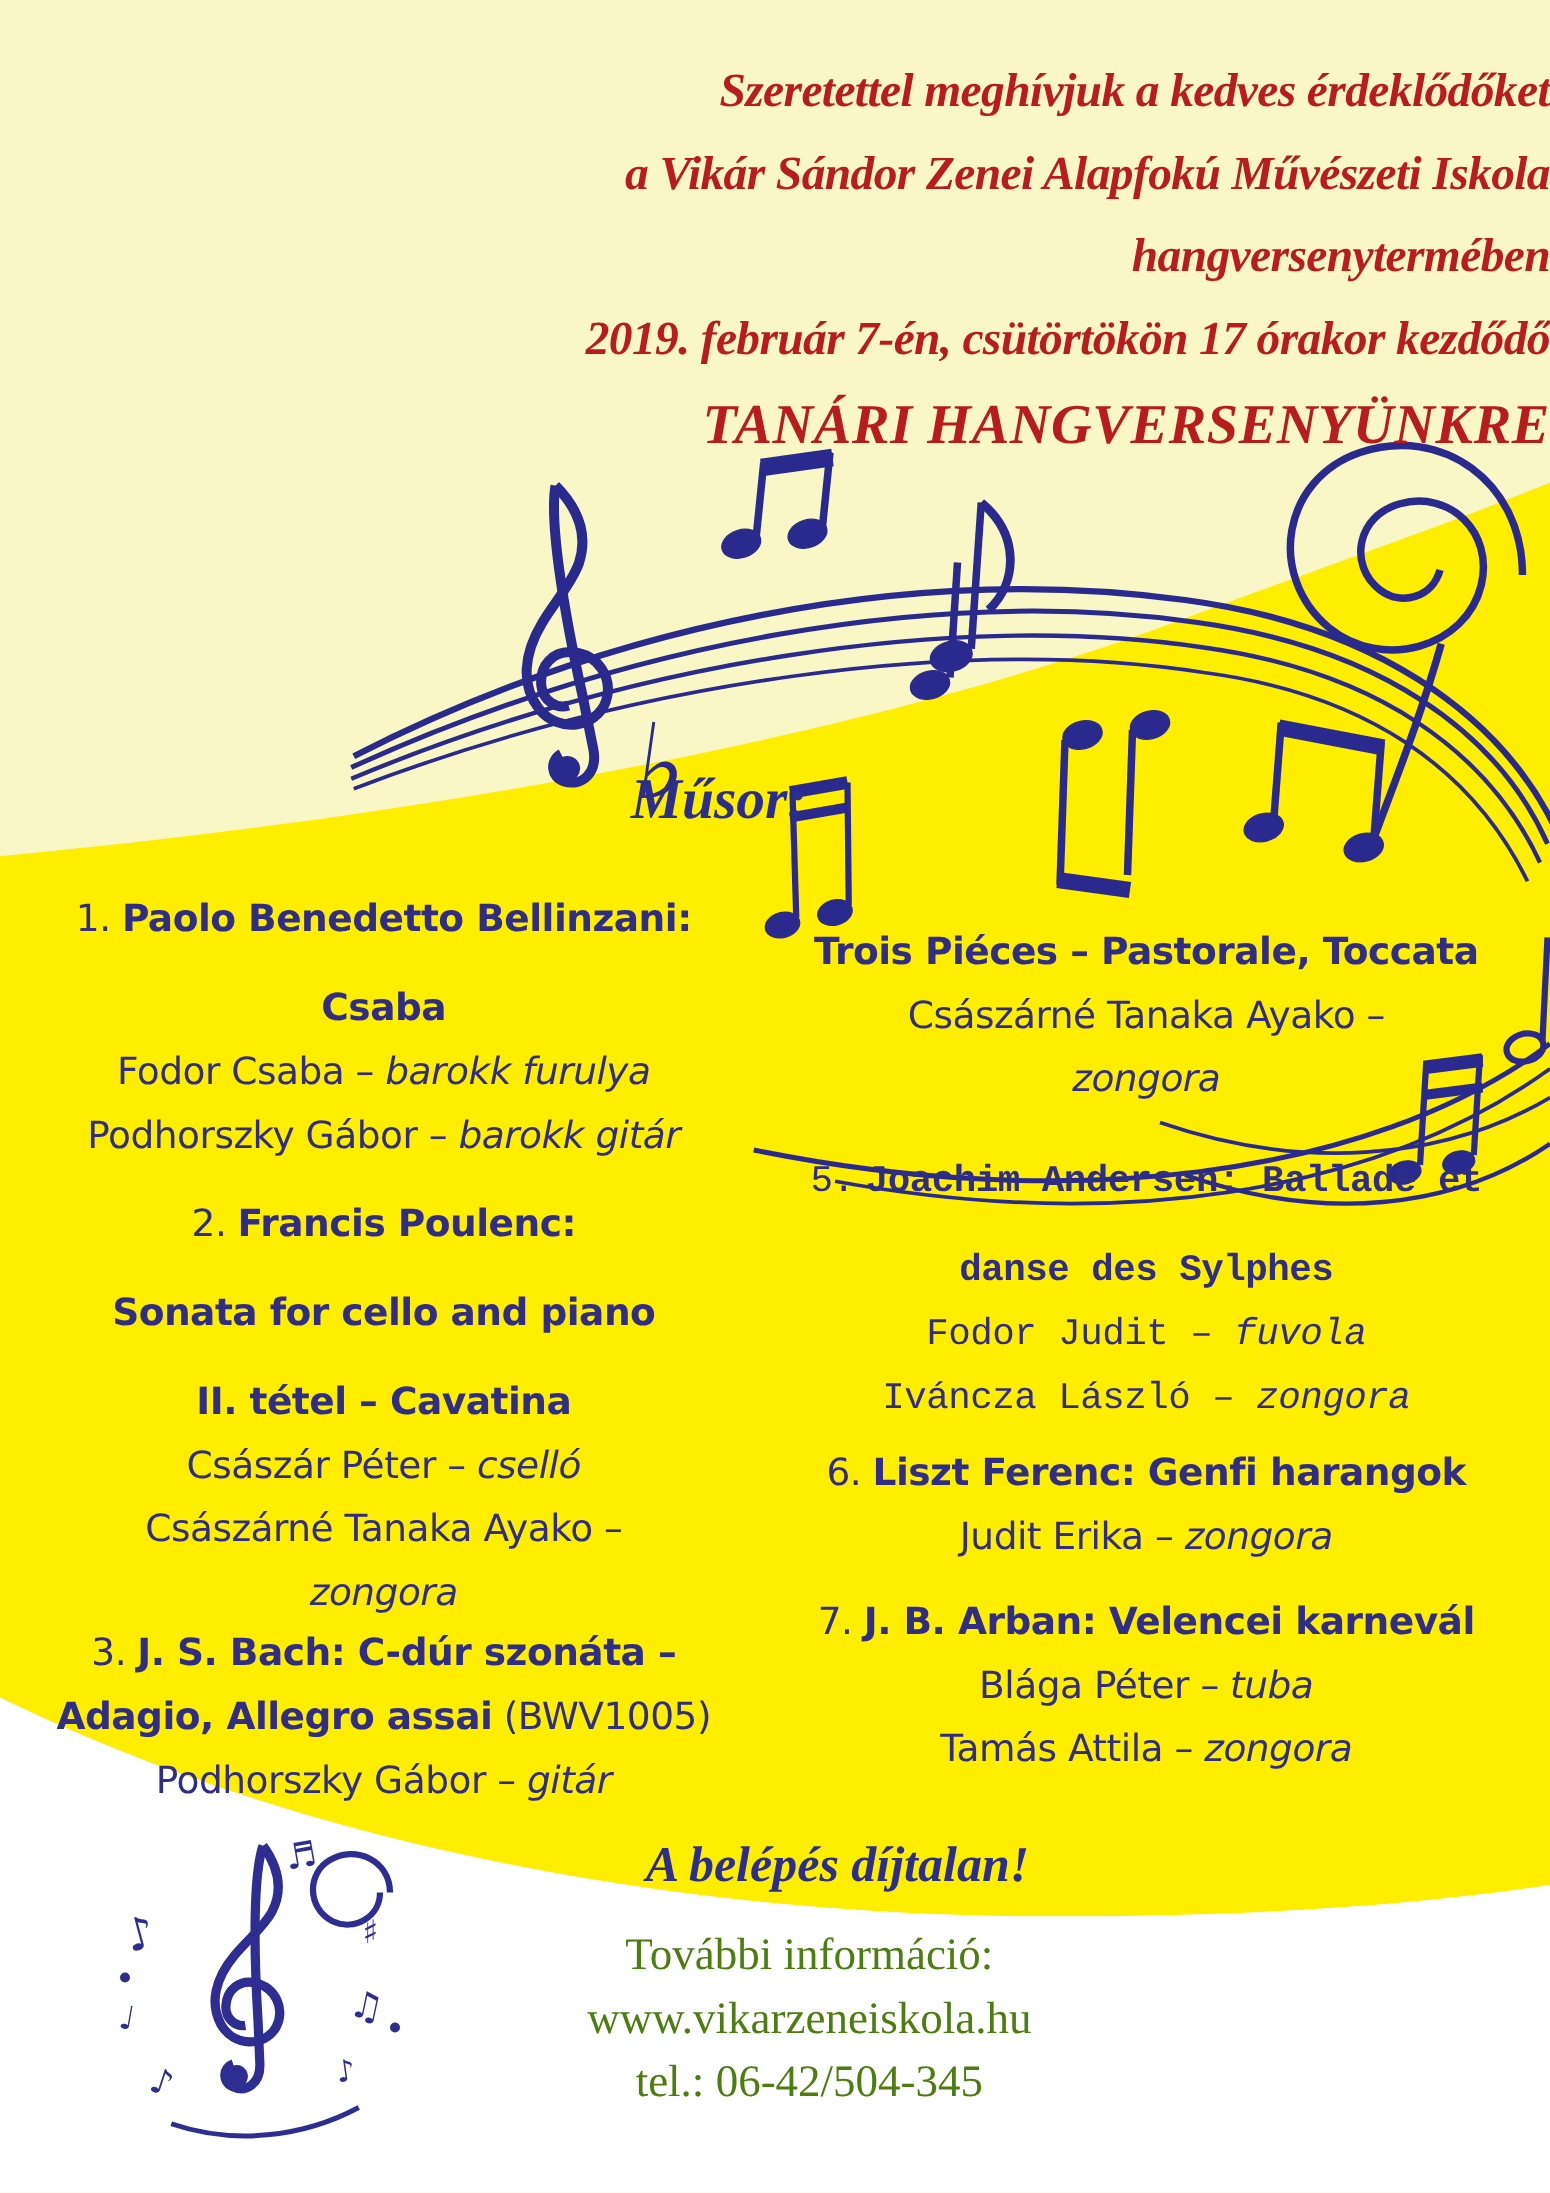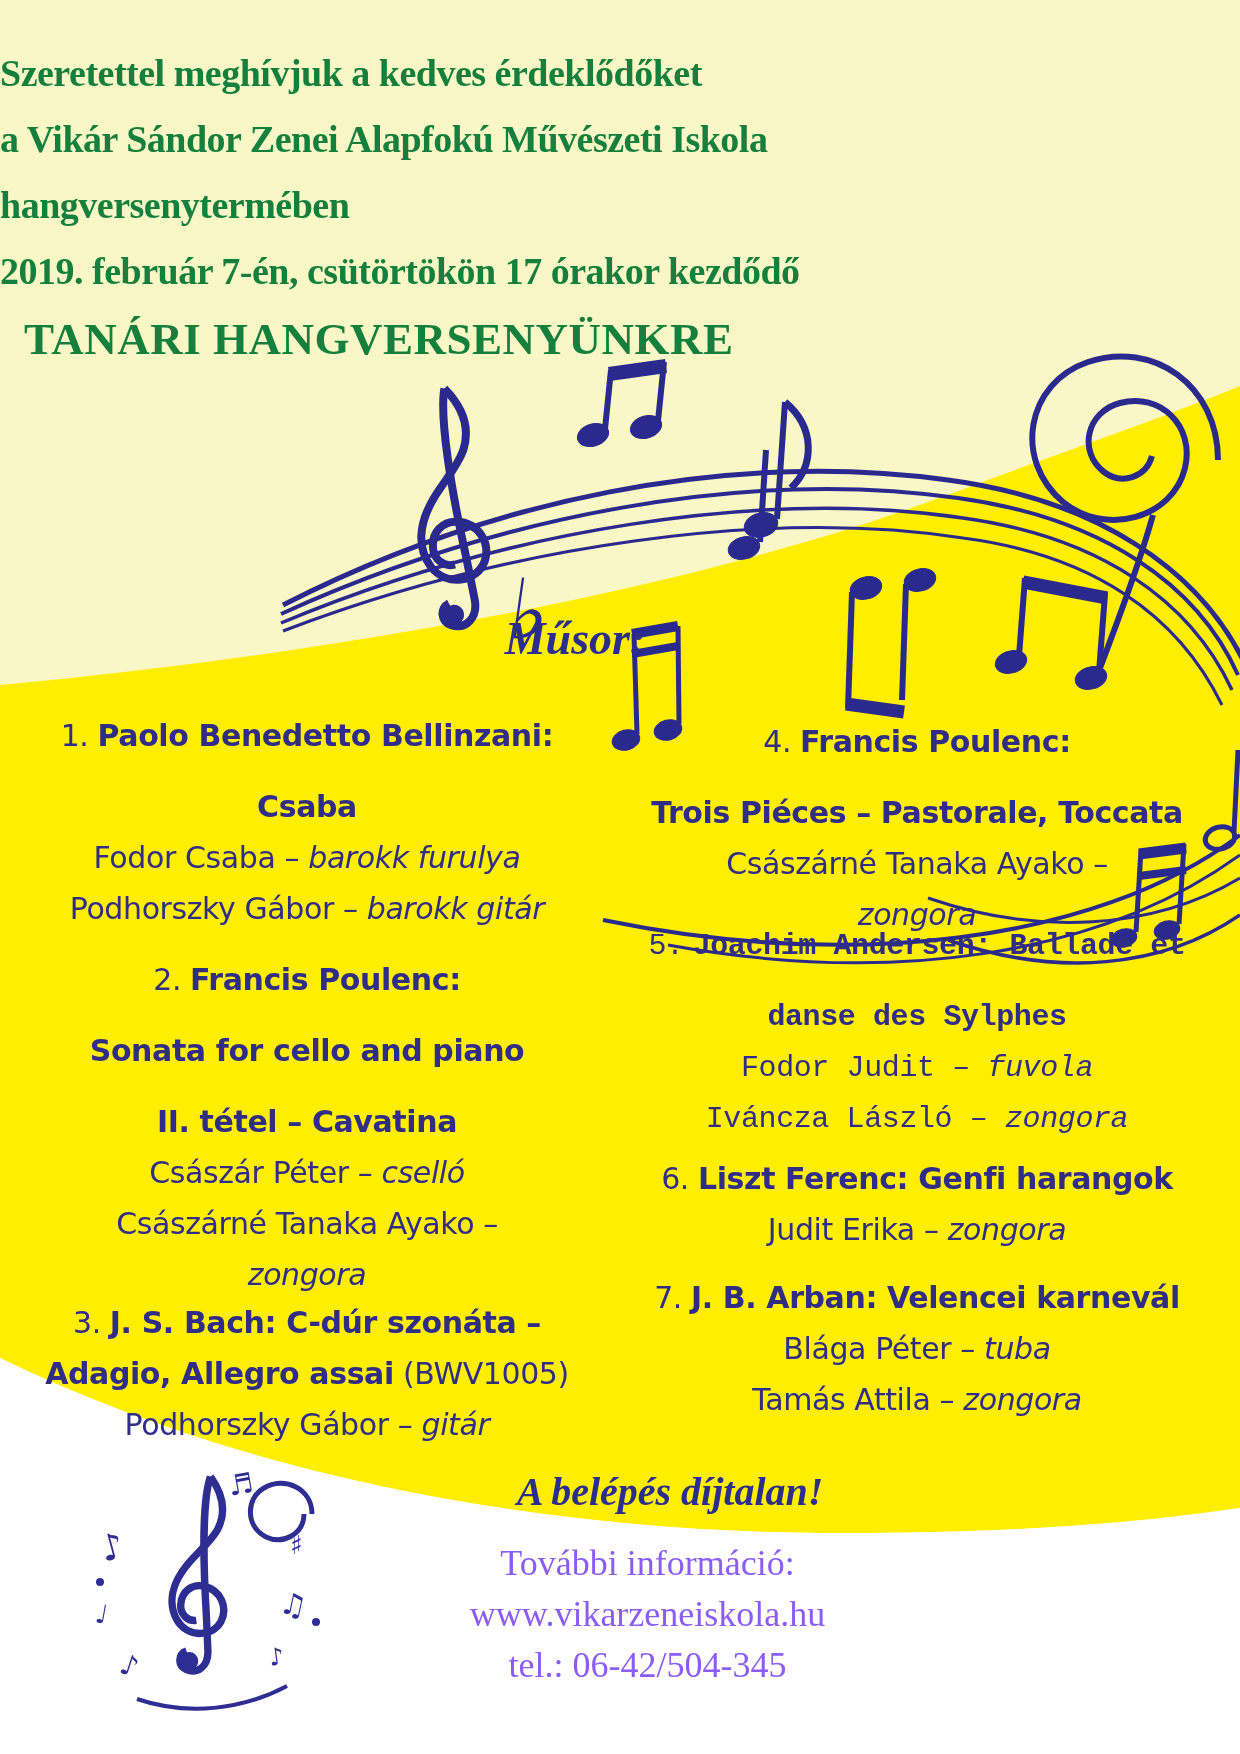--- a/index.html
+++ b/index.html
@@ -1,40 +1,40 @@
 <!DOCTYPE html>
 <html><head>
 <meta charset="utf-8">
 <style>
   html,body{margin:0;padding:0;background:#fff;}
   .poster{position:relative;width:1240px;height:1754px;overflow:hidden;
           font-family:"Liberation Serif",serif;}
   .bg{position:absolute;left:0;top:0;}
   .deco-staff{position:absolute;left:248px;top:330px;}
   .deco-clef{position:absolute;left:82px;top:1454px;}
-  .header{position:absolute;top:40px;left:0;width:1240px;text-align:left;
-          color:#15803d;font-weight:700;font-size:38px;line-height:66px;
-          letter-spacing:-0.5px;}
+  .header{position:absolute;top:40px;left:0;width:1240px;text-align:right;
+          color:#b91c1c;font-weight:700;font-size:38px;line-height:66px;
+          letter-spacing:-0.5px;font-style:italic;}
   .header .l5{font-size:45px;letter-spacing:0.5px;padding-top:2px;padding-left:24px;}
   .musor{position:absolute;top:612px;left:-45px;width:1240px;text-align:center;
          color:#2b2e8c;font-weight:700;font-style:italic;font-size:46px;}
   .item{position:absolute;text-align:center;color:#302d86;
         font-family:"DejaVu Sans",sans-serif;font-size:30px;line-height:51px;
         letter-spacing:-0.4px;}
   .cl{left:26px;width:562px;}
   .cr{left:620px;width:594px;}
   .i1{top:710px;} .i2{top:954px;} .i3{top:1297px;}
   .i4{top:716px;} .i5{top:921px;font-family:Liberation Mono, monospace;} .i6{top:1153px;} .i7{top:1272px;}
   .b{font-weight:700;margin-top:20px;}
   .it{font-style:italic;}
   .num{margin-right:9px;}
   .free-entry{position:absolute;top:1468px;left:50px;width:1240px;text-align:center;
               color:#2b2e8c;font-weight:700;font-style:italic;font-size:40px;}
   .footer-info{position:absolute;top:1538px;left:55px;width:1185px;text-align:center;
-               color:#8b5cf6;font-size:36px;line-height:51px;}
+               color:#4d7c0f;font-size:36px;line-height:51px;}
 </style>
 </head>
 <body>
 
 <div class="poster">
 
   <svg class="bg" width="1240" height="1754" viewBox="0 0 1240 1754">
     <rect x="0" y="0" width="1240" height="1754" fill="#faf7c6"></rect>
     <path d="M0,685 C350,652 700,588 950,494 C1062,452 1160,419 1240,386
              L1240,1508 C1120,1526 980,1534 820,1533 C550,1531 250,1480 0,1358 Z" fill="#ffee00"></path>
@@ -153,21 +153,20 @@
     <div><span></span><span class="it">zongora</span></div>
   </div>
 
   <div class="item cl i3">
     <div><span class="num">3.</span><span class="b">J. S. Bach: C-dúr szonáta –</span></div>
     <div><span class="b">Adagio, Allegro assai</span><span> (BWV1005)</span></div>
     <div><span>Podhorszky Gábor – </span><span class="it">gitár</span></div>
   </div>
 
   <div class="item cr i4">
-    <div><span class="num">4.</span><span class="b">Francis Poulenc:</span></div>
     <div class="b">Trois Piéces – Pastorale, Toccata</div>
     <div><span>Császárné Tanaka Ayako –</span><span class="it"></span></div>
     <div><span></span><span class="it">zongora</span></div>
   </div>
 
   <div class="item cr i5">
     <div><span class="num">5.</span><span class="b">Joachim Andersen: Ballade et</span></div>
     <div class="b">danse des Sylphes</div>
     <div><span>Fodor Judit – </span><span class="it">fuvola</span></div>
     <div><span>Iváncza László – </span><span class="it">zongora</span></div>

